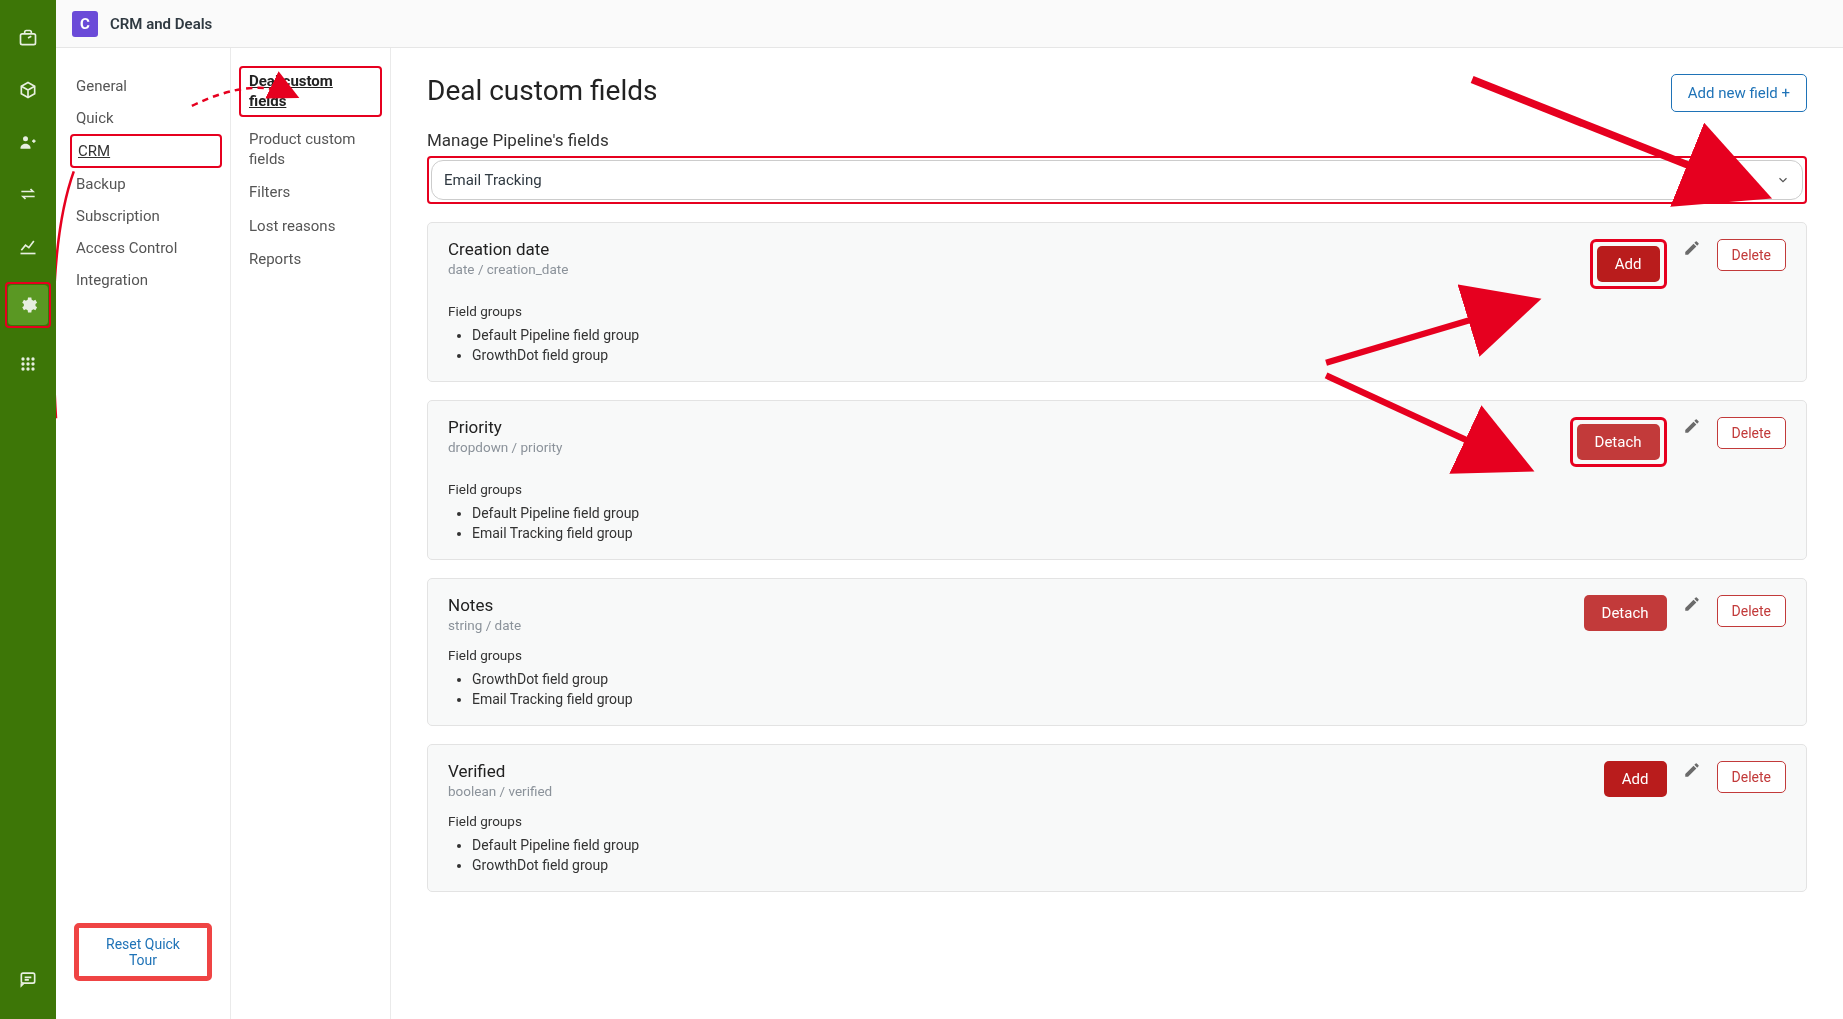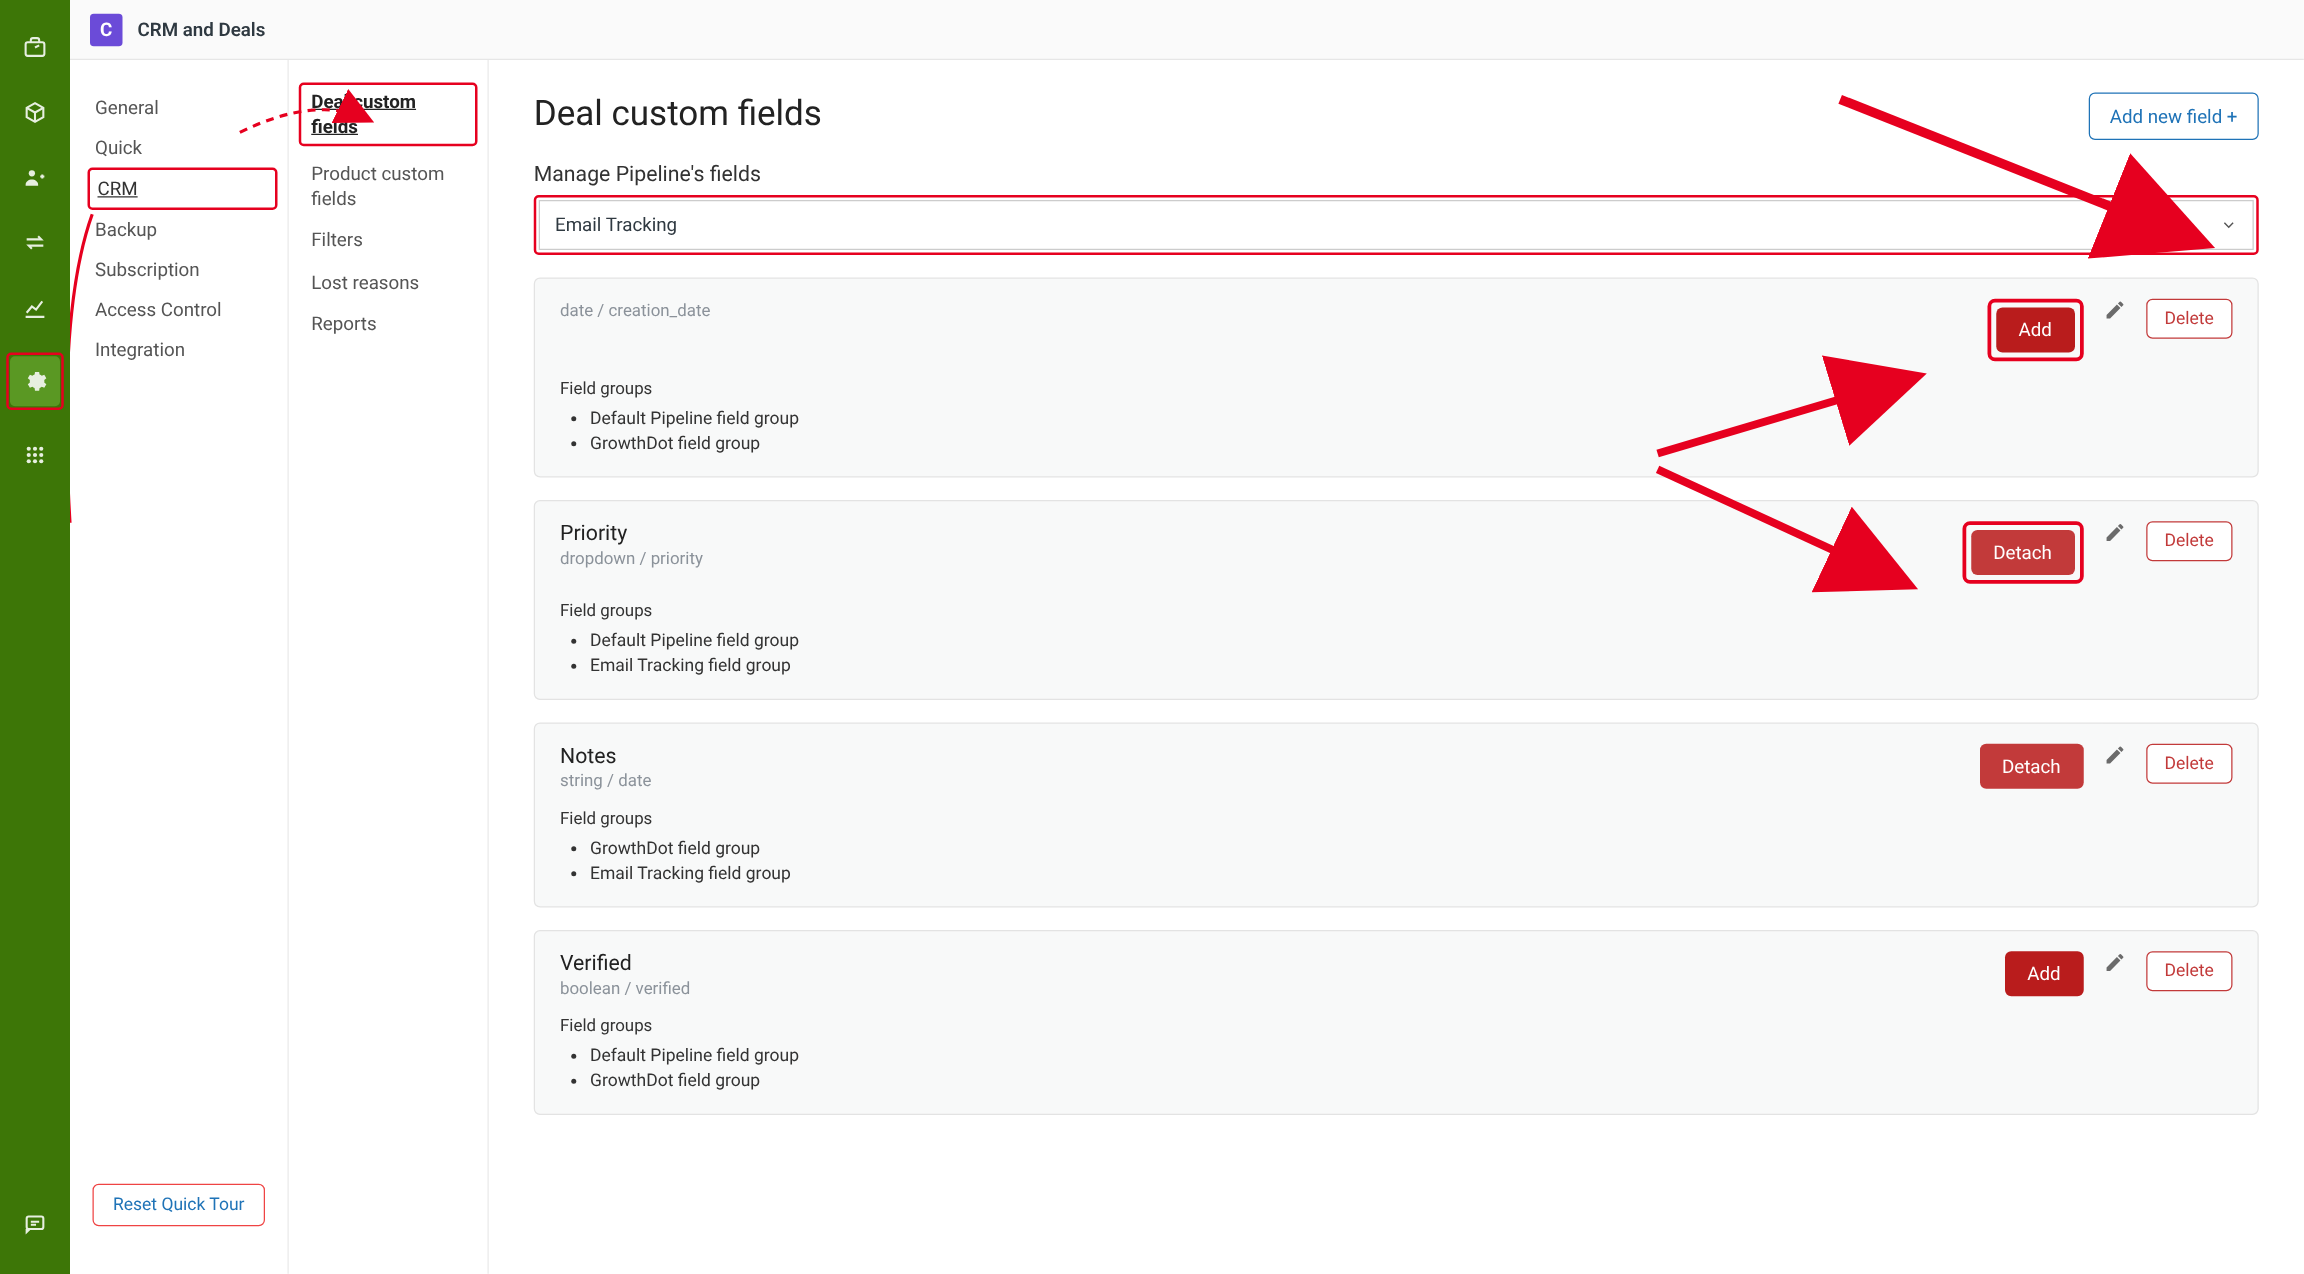--- a/index.html
+++ b/index.html
@@ -23,36 +23,36 @@
 
   
   .page{position:fixed;left:56px;top:48px;right:0;bottom:0;display:flex;}
   .nav1{width:175px;border-right:1px solid #eaeaea;padding:22px 0 14px;display:flex;flex-direction:column;}
   .nav1 a{display:block;padding:7px 20px;color:#555;text-decoration:none;font-size:15px;cursor:pointer;}
   .nav1 a.active{font-weight:400;color:#333;text-decoration:underline;}
   .nav1 .crm-wrap{margin:0 8px 0 14px;}
   .nav1 .crm-box{border:2px solid #e6001f;border-radius:4px;padding:4px 6px;}
   .nav1 .crm-box a{padding:2px 0;text-decoration:underline;}
   .nav1 .fill{flex:1;}
-  .reset-btn{margin:0 18px 24px;border:1px solid #ef4444;color:#1f73b7;background:#fff;padding:8px 12px;border-radius:5px;font-size:14px;cursor:pointer;}
+  .reset-btn{margin:0 18px 24px;border:5px solid #ef4444;color:#1f73b7;background:#fff;padding:8px 12px;border-radius:5px;font-size:14px;cursor:pointer;}
 
   .nav2{width:160px;border-right:1px solid #eaeaea;padding:18px 0;}
   .nav2 .n2-item{display:block;padding:7px 18px;color:#555;font-size:15px;cursor:pointer;line-height:1.3;}
   .nav2 .deal-wrap{margin:0 8px 6px 8px;}
   .nav2 .deal-box{border:2px solid #e6001f;border-radius:4px;padding:4px 8px;}
   .nav2 .deal-box .n2-item{padding:0;font-weight:700;text-decoration:underline;color:#222;}
 
   .content{flex:1;overflow:auto;padding:26px 36px 40px;}
   .head-row{display:flex;align-items:flex-start;justify-content:space-between;margin-bottom:18px;}
   h1{font-size:28px;font-weight:400;color:#222;}
   .add-field{border:1px solid #1f73b7;color:#1f73b7;background:#fff;padding:9px 16px;border-radius:5px;font-size:15px;cursor:pointer;}
 
   .sub-label{font-size:17px;color:#333;margin-bottom:6px;}
   .pipeline-box{border:2px solid #e6001f;border-radius:4px;padding:2px;}
-  .pipeline-select{width:100%;border:1px solid #ccc;border-radius:0;padding:10px 12px;font-size:15px;background:#fff;display:flex;align-items:center;justify-content:space-between;cursor:pointer;}
+  .pipeline-select{width:100%;border:1px solid #ccc;border-radius:12px;padding:10px 12px;font-size:15px;background:#fff;display:flex;align-items:center;justify-content:space-between;cursor:pointer;}
   .chev{width:14px;height:14px;}
 
   .card{border:1px solid #e3e3e3;background:#f8f9f9;border-radius:5px;margin-top:18px;padding:16px 20px;position:relative;}
   .card-top{display:flex;align-items:flex-start;gap:16px;}
   .card-info{flex:1;}
   .field-name{font-size:17px;color:#222;}
   .field-meta{font-size:13.5px;color:#8b929a;margin-top:2px;}
   .btn{border:none;border-radius:5px;padding:9px 18px;font-size:15px;cursor:pointer;color:#fff;}
   .btn-add{background:#b91c1c;}
   .btn-detach{background:#c23a3a;}
@@ -183,20 +183,21 @@
         <svg class="chev" viewBox="0 0 24 24" fill="none" stroke="#555" stroke-width="2">
             <path d="M6 9l6 6 6-6"></path>
           </svg>
       </div>
     </div>
 
     <div id="cards-holder">
         <div class="card">
           <div class="card-top">
             <div class="card-info">
+              <div class="field-name">Creation date</div>
               <div class="field-meta">date / creation_date</div>
             </div>
             <span class="btn-box">
               <button class="btn btn-add">Add</button>
             </span>
             <span class="edit-ico">
               <svg viewBox="0 0 24 24" fill="currentColor">
                 <path d="M3 17.25V21h3.75L17.8 9.94l-3.75-3.75L3 17.25zM20.7 7.04a1 1 0 000-1.41l-2.34-2.34a1 1 0 00-1.41 0l-1.83 1.83 3.75 3.75 1.83-1.83z"></path>
               </svg>
             </span>

